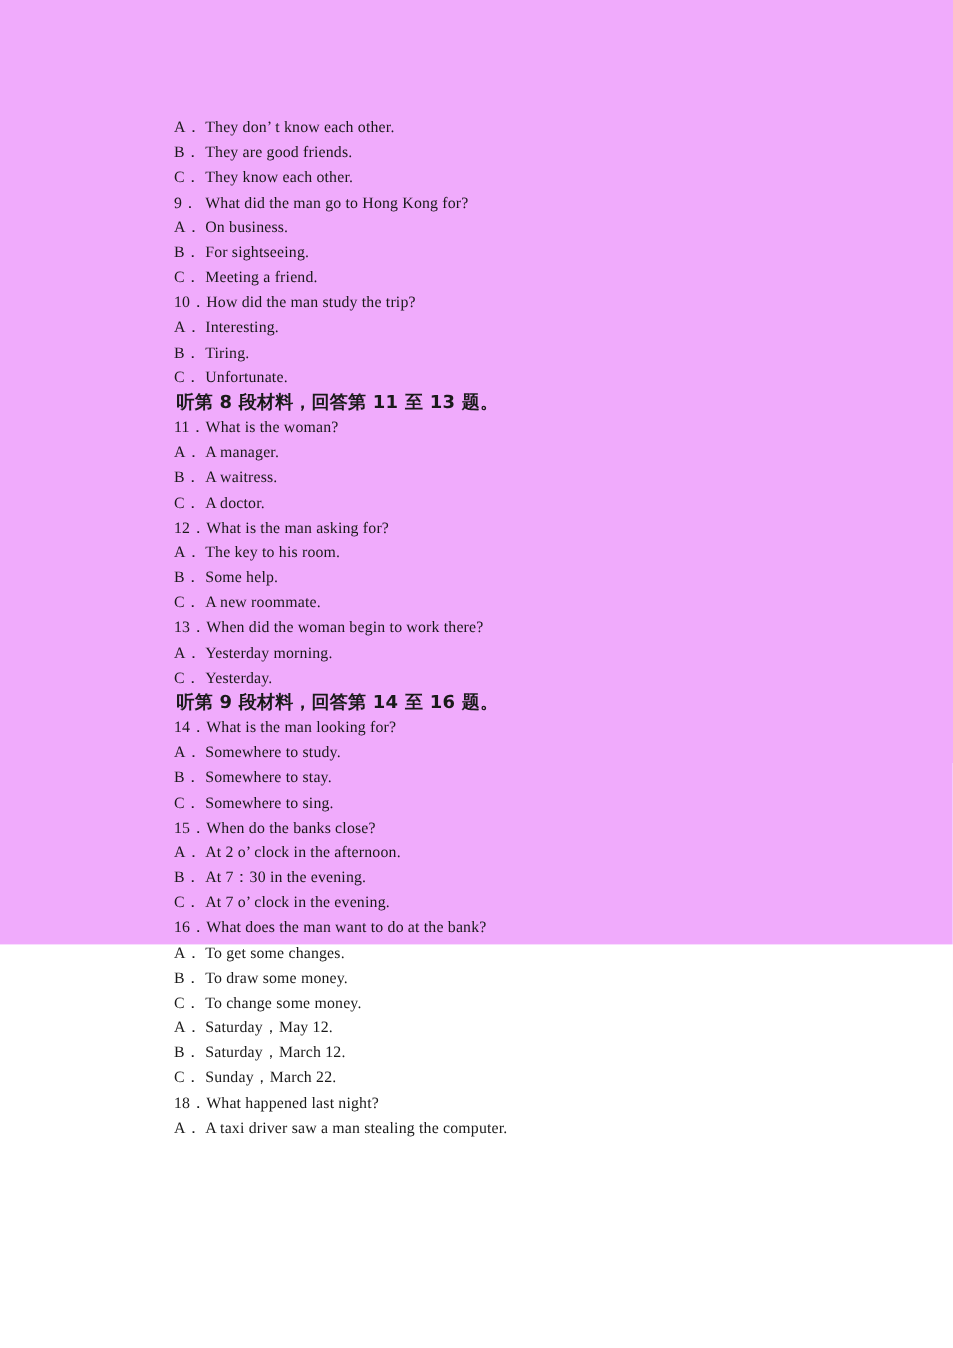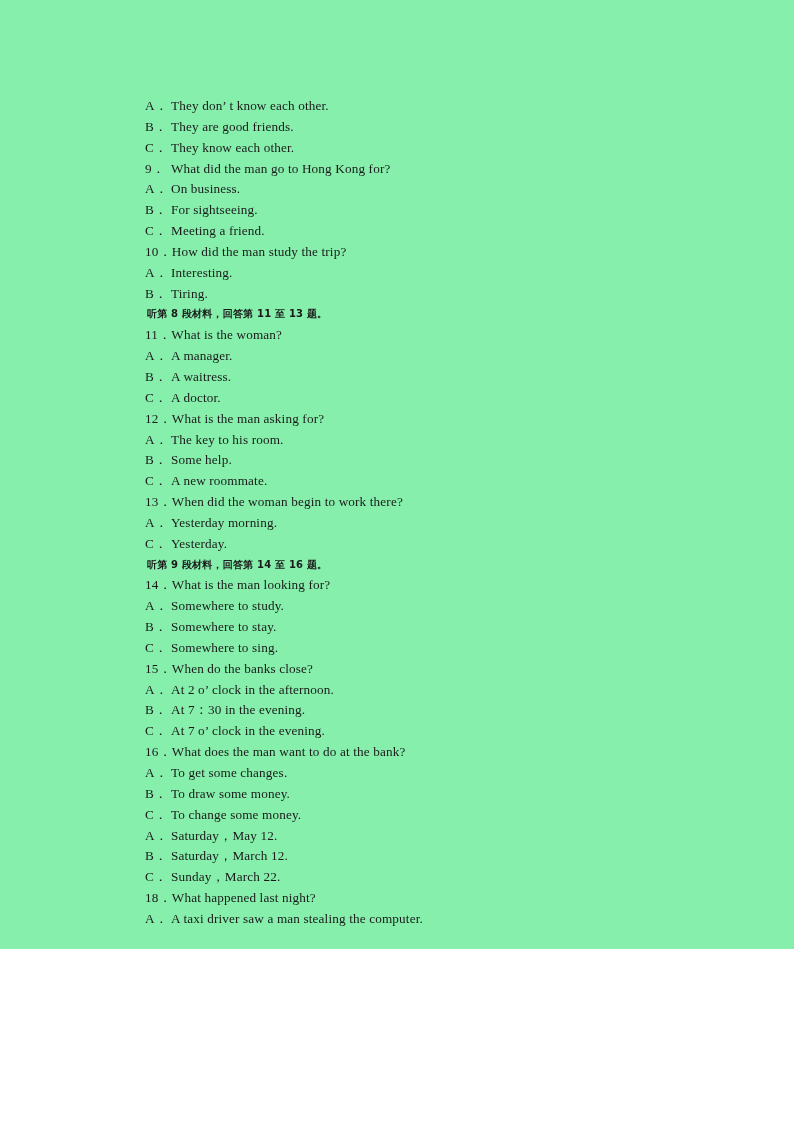--- a/index.html
+++ b/index.html
@@ -15,43 +15,43 @@
     font-family: "Liberation Serif", "DejaVu Serif", serif;
     color: #1a1a1a;
     -webkit-font-smoothing: antialiased;
   }
 
   #page {
     position: absolute;
     left: 0;
     top: 0;
     width: 794px;
-    height: 949px;
-    background: #86efac;
+    height: 787px;
+    background: #f0abfc;
   }
 
   #content {
     position: absolute;
     left: 145px;
     top: 96px;
     width: 540px;
   }
 
   .line {
     height: 20.85px;
     line-height: 20.85px;
     white-space: nowrap;
     font-size: 13.2px;
     letter-spacing: 0.15px;
   }
 
   
   .line.cjk {
     font-family: "DejaVu Sans", "Liberation Sans", sans-serif;
-    font-size: 10px;
+    font-size: 15px;
     font-weight: 600;
     padding-left: 2px;
     letter-spacing: 0.2px;
   }
 
   
   .lbl {
     display: inline-block;
     min-width: 26px;
   }
@@ -67,20 +67,21 @@
       <div class="line"><span class="lbl">A．</span><span>They don’ t know each other.</span></div>
       <div class="line"><span class="lbl">B．</span><span>They are good friends.</span></div>
       <div class="line"><span class="lbl">C．</span><span>They know each other.</span></div>
       <div class="line"><span class="lbl">9．</span><span>What did the man go to Hong Kong for?</span></div>
       <div class="line"><span class="lbl">A．</span><span>On business.</span></div>
       <div class="line"><span class="lbl">B．</span><span>For sightseeing.</span></div>
       <div class="line"><span class="lbl">C．</span><span>Meeting a friend.</span></div>
       <div class="line"><span class="lbl wide">10．</span><span>How did the man study the trip?</span></div>
       <div class="line"><span class="lbl">A．</span><span>Interesting.</span></div>
       <div class="line"><span class="lbl">B．</span><span>Tiring.</span></div>
+      <div class="line"><span class="lbl">C．</span><span>Unfortunate.</span></div>
       <div class="line cjk"><span>听第 8 段材料，回答第 11 至 13 题。</span></div>
       <div class="line"><span class="lbl wide">11．</span><span>What is the woman?</span></div>
       <div class="line"><span class="lbl">A．</span><span>A manager.</span></div>
       <div class="line"><span class="lbl">B．</span><span>A waitress.</span></div>
       <div class="line"><span class="lbl">C．</span><span>A doctor.</span></div>
       <div class="line"><span class="lbl wide">12．</span><span>What is the man asking for?</span></div>
       <div class="line"><span class="lbl">A．</span><span>The key to his room.</span></div>
       <div class="line"><span class="lbl">B．</span><span>Some help.</span></div>
       <div class="line"><span class="lbl">C．</span><span>A new roommate.</span></div>
       <div class="line"><span class="lbl wide">13．</span><span>When did the woman begin to work there?</span></div>

